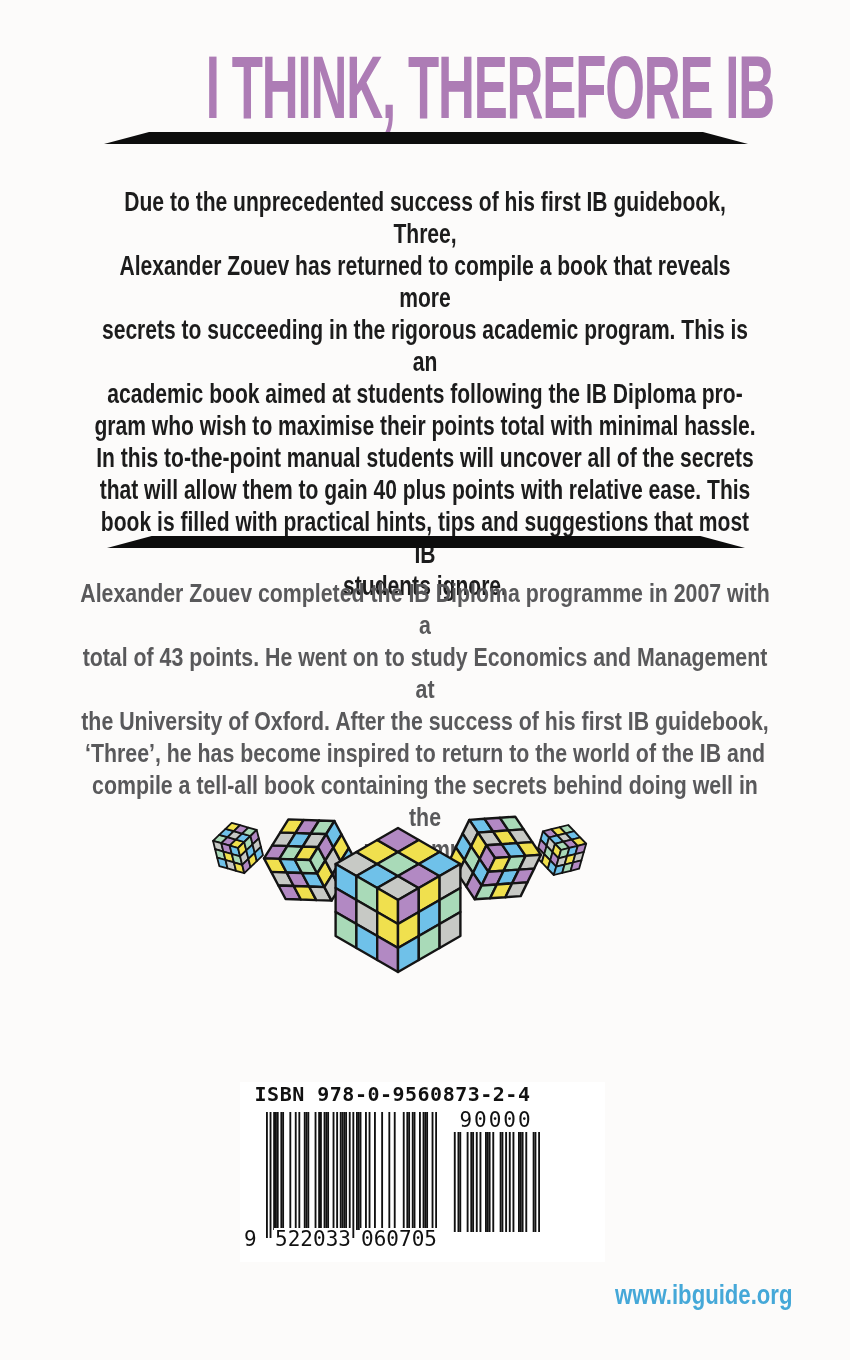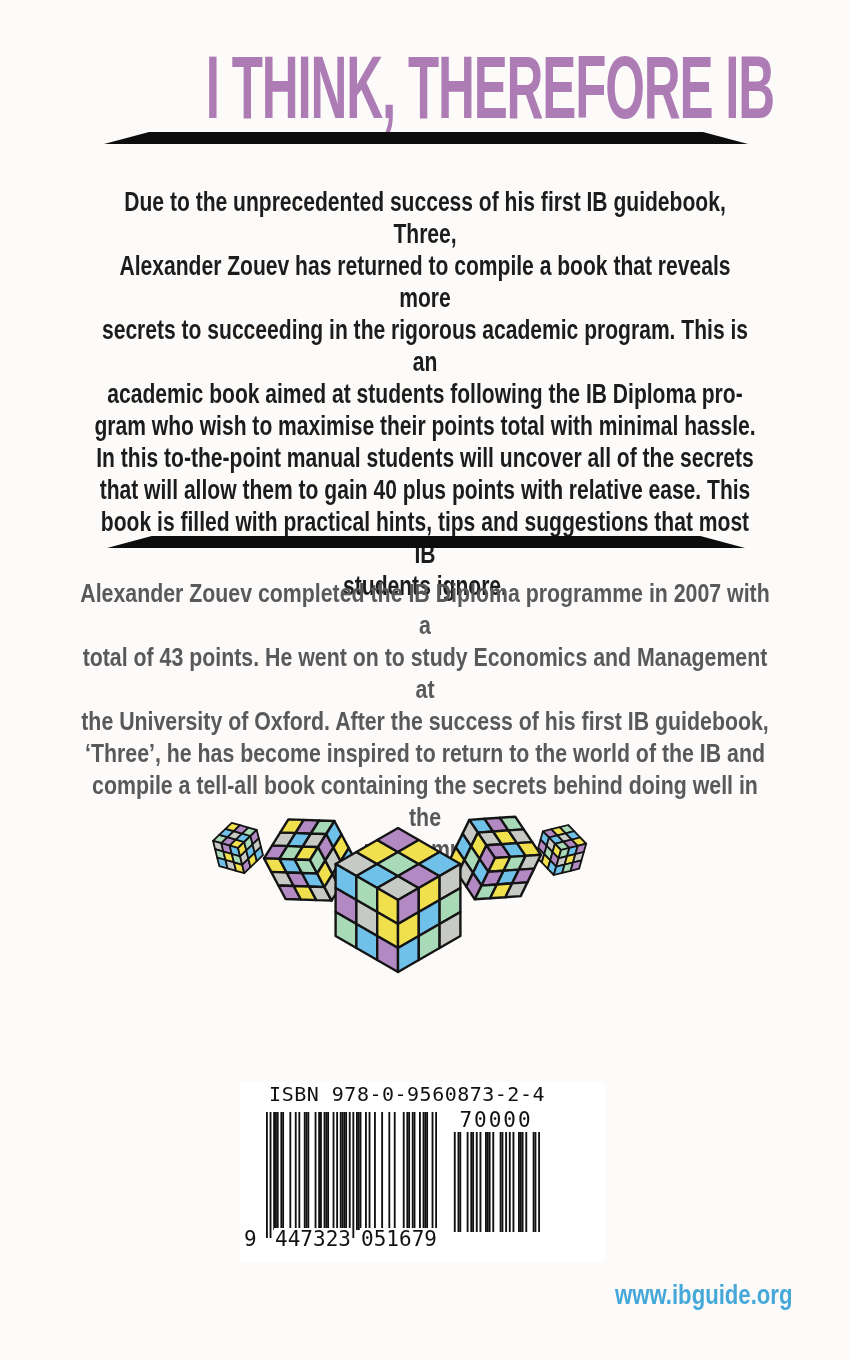--- a/index.html
+++ b/index.html
@@ -38,23 +38,23 @@
     top:577px;font-size:26px;line-height:32px;color:#59595b;
     transform:scaleX(0.82);transform-origin:center top;
   }
   .cubes{position:absolute;left:195px;top:790px;width:440px;height:200px;}
   .barcode-block{
     position:absolute;left:240px;top:1082px;width:365px;height:180px;
     background:#fff;
   }
   .isbn-label{
     position:absolute;left:0;top:0;width:305px;
-    text-align:right;
+    text-align:center;
     font-family:"DejaVu Sans Mono", monospace;
-    font-size:20px;letter-spacing:0.5px;color:#111;white-space:nowrap;
+    font-size:20px;letter-spacing:0.5px;color:#111;white-space:nowrap;font-weight:bold;
   }
   .barcode-main{position:absolute;left:26px;top:30px;}
   .addon-num{
     position:absolute;left:210px;top:26px;width:92px;text-align:center;
     font-family:"DejaVu Sans Mono", monospace;
     font-size:21px;letter-spacing:2px;color:#111;
   }
   .barcode-addon{position:absolute;left:212px;top:50px;}
   .digits-row span{
     position:absolute;top:146px;
@@ -280,21 +280,21 @@
       <rect x="142.20" y="0" width="1.85" height="118" fill="#111111"></rect>
       <rect x="145.80" y="0" width="1.85" height="118" fill="#111111"></rect>
       <rect x="147.60" y="0" width="1.85" height="118" fill="#111111"></rect>
       <rect x="153.00" y="0" width="1.85" height="118" fill="#111111"></rect>
       <rect x="156.60" y="0" width="1.85" height="118" fill="#111111"></rect>
       <rect x="158.40" y="0" width="1.85" height="118" fill="#111111"></rect>
       <rect x="160.20" y="0" width="1.85" height="118" fill="#111111"></rect>
       <rect x="165.60" y="0" width="1.85" height="126" fill="#111111"></rect>
       <rect x="169.20" y="0" width="1.85" height="126" fill="#111111"></rect>
     </svg>
-  <div class="addon-num">70000</div>
+  <div class="addon-num">90000</div>
   <svg class="barcode-addon" width="88" height="100">
       <rect x="1.83" y="0" width="1.88" height="100" fill="#111111"></rect>
       <rect x="5.50" y="0" width="1.88" height="100" fill="#111111"></rect>
       <rect x="7.33" y="0" width="1.88" height="100" fill="#111111"></rect>
       <rect x="14.67" y="0" width="1.88" height="100" fill="#111111"></rect>
       <rect x="18.33" y="0" width="1.88" height="100" fill="#111111"></rect>
       <rect x="20.17" y="0" width="1.88" height="100" fill="#111111"></rect>
       <rect x="23.83" y="0" width="1.88" height="100" fill="#111111"></rect>
       <rect x="27.50" y="0" width="1.88" height="100" fill="#111111"></rect>
       <rect x="33.00" y="0" width="1.88" height="100" fill="#111111"></rect>
@@ -309,18 +309,18 @@
       <rect x="66.00" y="0" width="1.88" height="100" fill="#111111"></rect>
       <rect x="67.83" y="0" width="1.88" height="100" fill="#111111"></rect>
       <rect x="69.67" y="0" width="1.88" height="100" fill="#111111"></rect>
       <rect x="73.33" y="0" width="1.88" height="100" fill="#111111"></rect>
       <rect x="80.67" y="0" width="1.88" height="100" fill="#111111"></rect>
       <rect x="82.50" y="0" width="1.88" height="100" fill="#111111"></rect>
       <rect x="86.17" y="0" width="1.88" height="100" fill="#111111"></rect>
     </svg>
   <div class="digits-row">
     <span class="d-left">9</span>
-    <span class="d-g1">447323</span>
-    <span class="d-g2">051679</span>
+    <span class="d-g1">522033</span>
+    <span class="d-g2">060705</span>
   </div>
 </div>
 
 <div class="website" style="color: rgb(69, 168, 216);">www.ibguide.org</div>
 
 </body></html>

